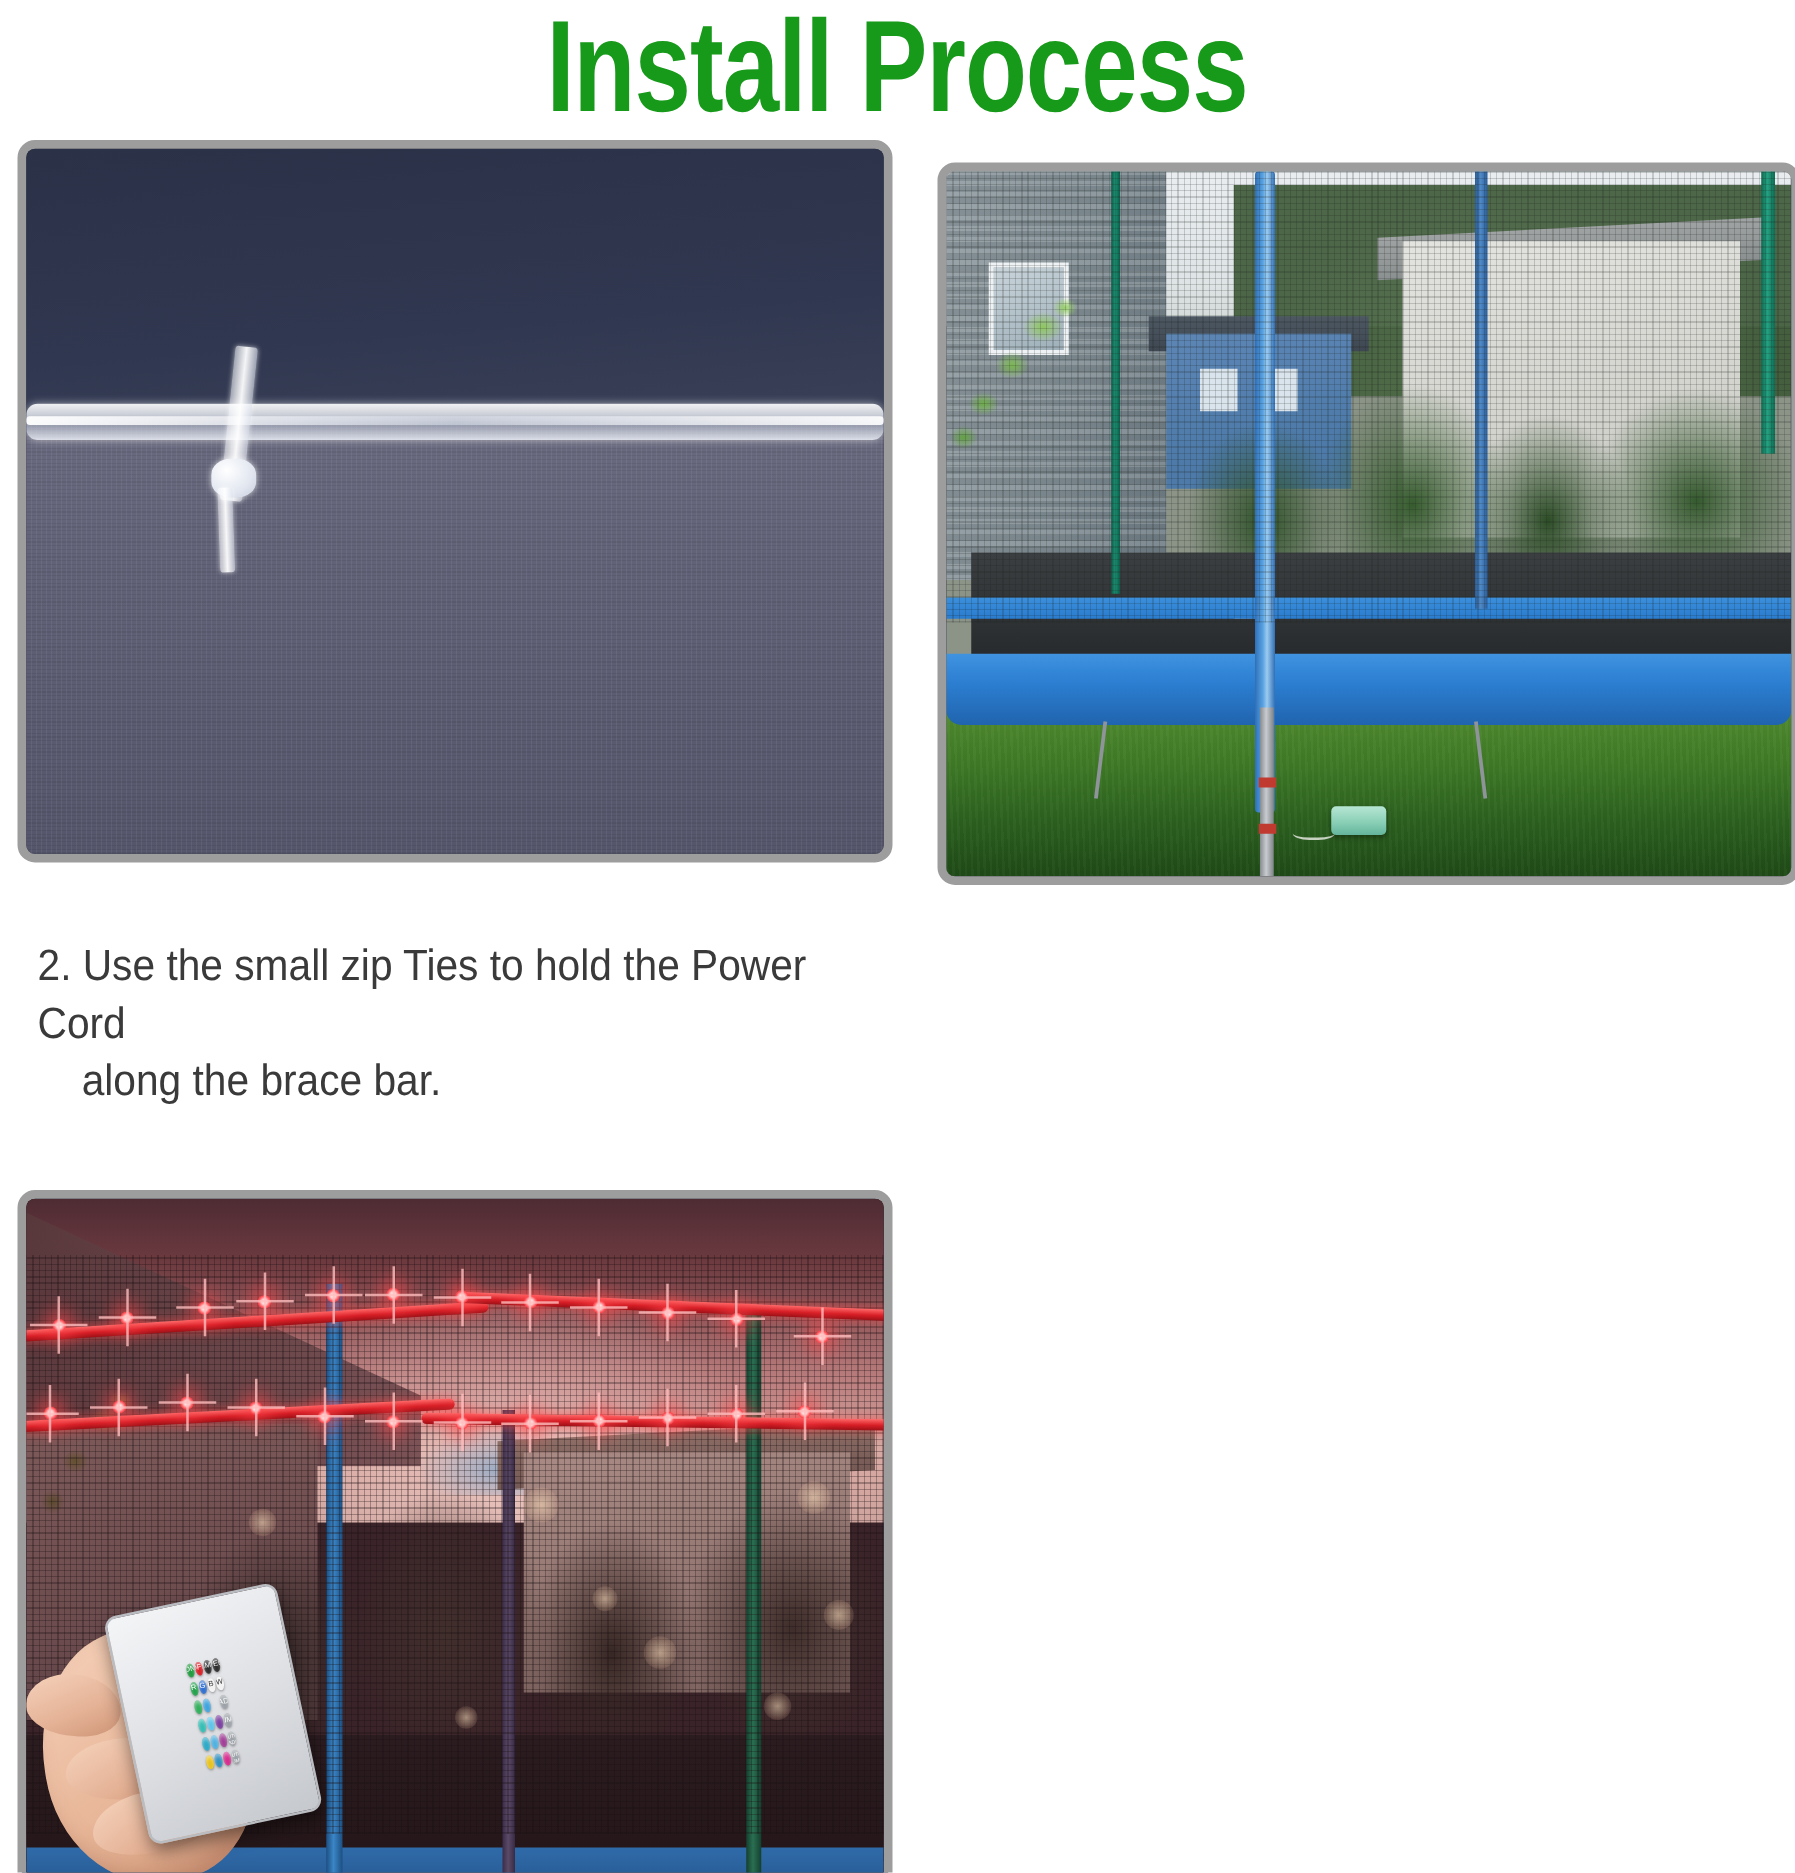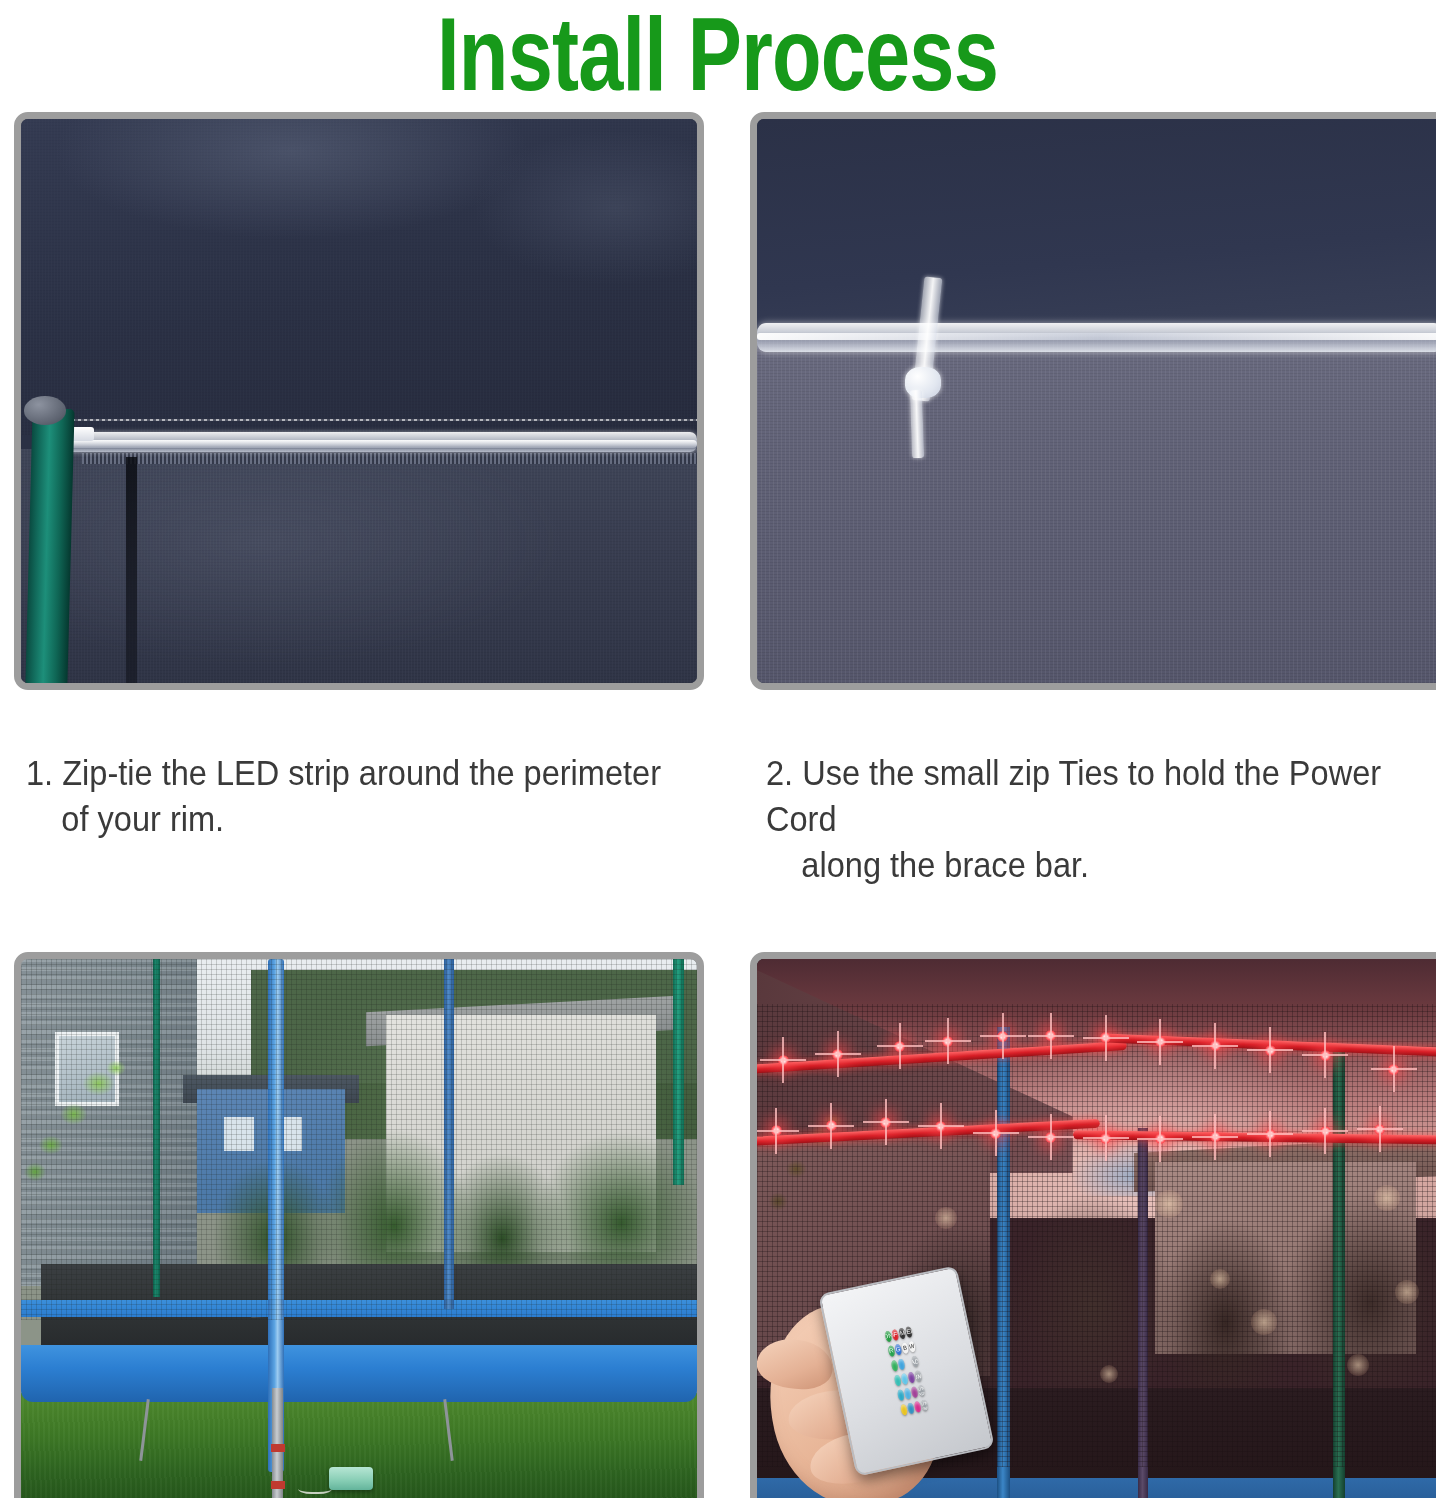--- a/index.html
+++ b/index.html
@@ -357,40 +357,20 @@
 </style>
 </head>
 <body>
 
 <div class="title-wrap">
   <div class="title">Install Process</div>
 </div>
 
 <div class="grid">
 
-  <div class="cell left">
-    <div class="frame">
-      <div class="photo">
-        <div class="p1-top"></div>
-        <div class="p1-bottom"></div>
-        <div class="p1-strand"></div>
-        <div class="p1-netstrip"></div>
-        <div class="p1-tube"></div>
-        <div class="p1-tube-line"></div>
-        <div class="p1-connector"></div>
-        <div class="p1-pole"></div>
-        <div class="p1-polecap"></div>
-        <div class="p1-netedge"></div>
-      </div>
-    </div>
-    <div class="caption">
-      <span>1. Zip-tie the LED strip around the perimeter</span>
-      <span class="ln2">of your rim.</span>
-    </div>
-  </div>
 
   <div class="cell right">
     <div class="frame">
       <div class="photo">
         <div class="p2-bg-top"></div>
         <div class="p2-bg-bot"></div>
         <div class="p2-tube"></div>
         <div class="p2-tube-inner"></div>
 
         <div class="hand">

